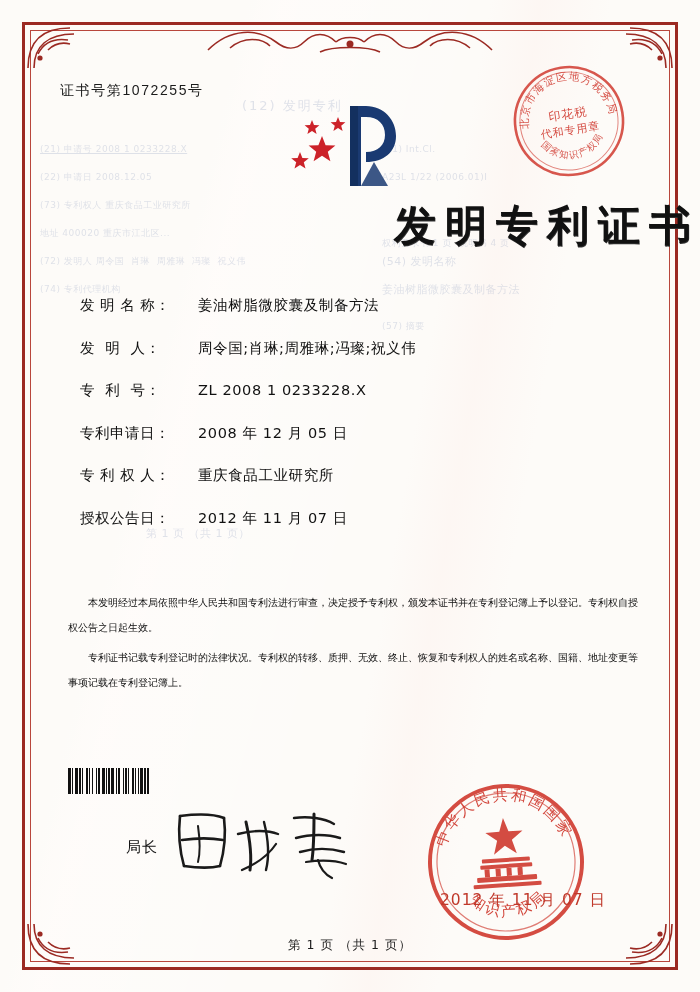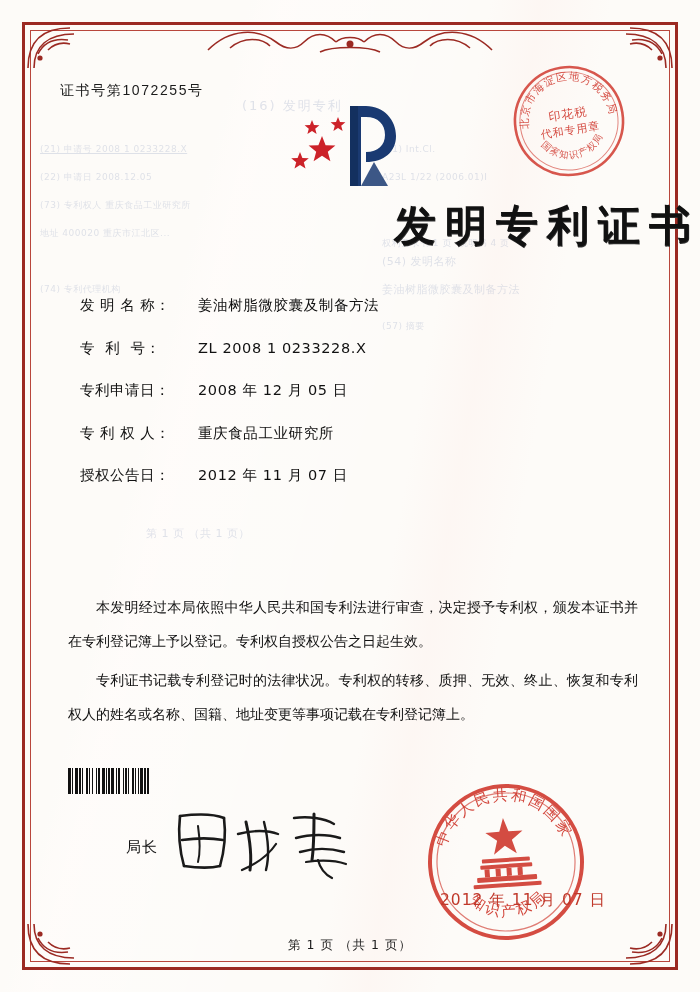--- a/index.html
+++ b/index.html
@@ -161,22 +161,22 @@
   .field-value {
     flex: 1 1 auto;
     letter-spacing: 0.6px;
   }
 
   .body-text {
     position: absolute;
     left: 68px;
     right: 62px;
     top: 590px;
-    font-size: 14px;
-    line-height: 34px;
+    font-size: 10px;
+    line-height: 25px;
     color: #111;
     text-align: justify;
   }
   .body-text p {
     margin: 0 0 5px 0;
     text-indent: 2em;
   }
 
   
   .barcode {
@@ -244,25 +244,26 @@
     font-size: 12.5px;
     color: #1b1b1b;
     letter-spacing: 1px;
   }
 </style>
 </head>
 <body>
 
 <div id="certificate">
 
-  <div class="ghost big" style="left:242px; top:98px;">(16) 发明专利</div>
+  <div class="ghost big" style="left:242px; top:98px;">(12) 发明专利</div>
   <div class="ghost" style="left:40px; top:142px;text-decoration:underline;">(21) 申请号 2008 1 0233228.X</div>
   <div class="ghost" style="left:40px; top:170px;">(22) 申请日 2008.12.05</div>
   <div class="ghost" style="left:40px; top:198px;">(73) 专利权人 重庆食品工业研究所</div>
   <div class="ghost" style="left:40px; top:226px;">地址 400020 重庆市江北区...</div>
+  <div class="ghost" style="left:40px; top:254px;">(72) 发明人 周令国  肖琳  周雅琳  冯璨  祝义伟</div>
   <div class="ghost" style="left:40px; top:282px;">(74) 专利代理机构</div>
   <div class="ghost" style="left:382px; top:142px;">(51) Int.Cl.</div>
   <div class="ghost" style="left:382px; top:170px;">A23L 1/22 (2006.01)I</div>
   <div class="ghost" style="left:382px; top:236px;">权利要求书 1 页  说明书 4 页</div>
   <div class="ghost mid" style="left:382px; top:254px;">(54) 发明名称</div>
   <div class="ghost mid" style="left:382px; top:282px;">姜油树脂微胶囊及制备方法</div>
   <div class="ghost" style="left:382px; top:310px;margin-top:9px;">(57) 摘要</div>
   <div class="ghost mid" style="left:146px; top:526px;">第 1 页 （共 1 页）</div>
 
   <div class="border-outer"></div>
@@ -351,20 +352,24 @@
       <text x="59" y="72" text-anchor="middle" font-size="11" fill="#d0392f" opacity="0.9" font-family="DejaVu Sans, sans-serif" letter-spacing="1">代和专用章</text>
     </svg>
   </div>
 
   <div class="title">发明专利证书</div>
 
   <div class="fields">
     <div class="field-row">
       <div class="field-label">发 明 名 称：</div>
       <div class="field-value">姜油树脂微胶囊及制备方法</div>
+    </div>
+    <div class="field-row">
+      <div class="field-label">发  明  人：</div>
+      <div class="field-value">周令国;肖琳;周雅琳;冯璨;祝义伟</div>
     </div>
     <div class="field-row">
       <div class="field-label">专  利  号：</div>
       <div class="field-value">ZL 2008 1 0233228.X</div>
     </div>
     <div class="field-row">
       <div class="field-label">专利申请日：</div>
       <div class="field-value">2008 年 12 月 05 日</div>
     </div>
     <div class="field-row">

